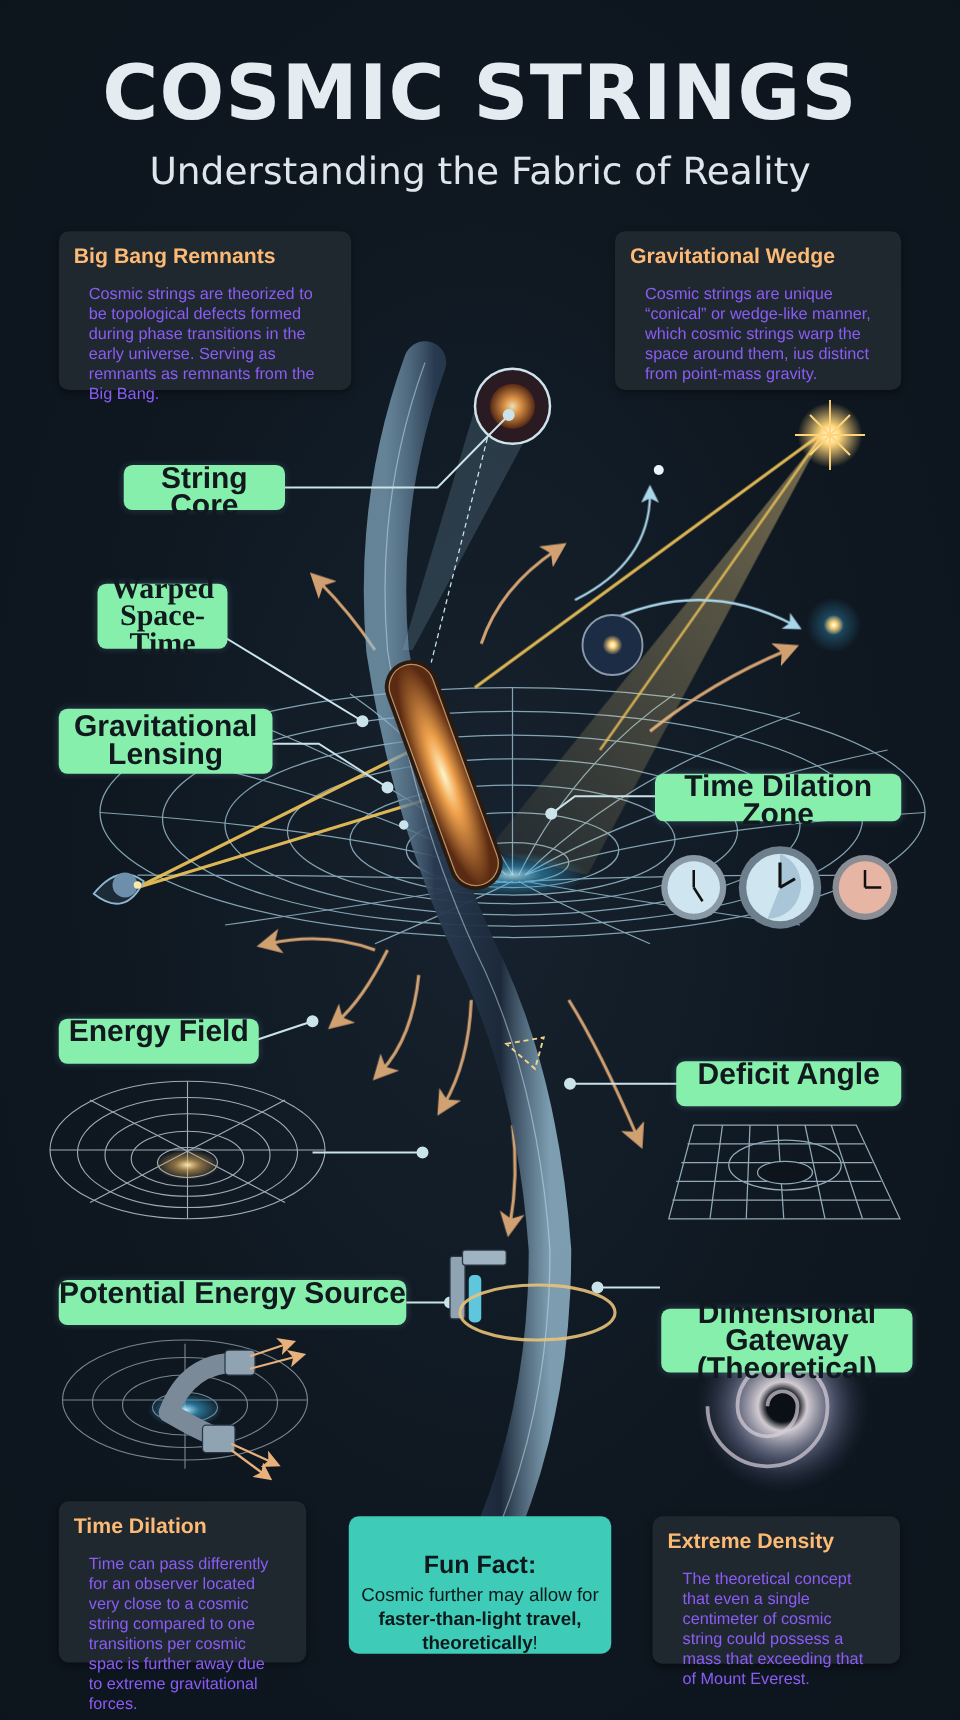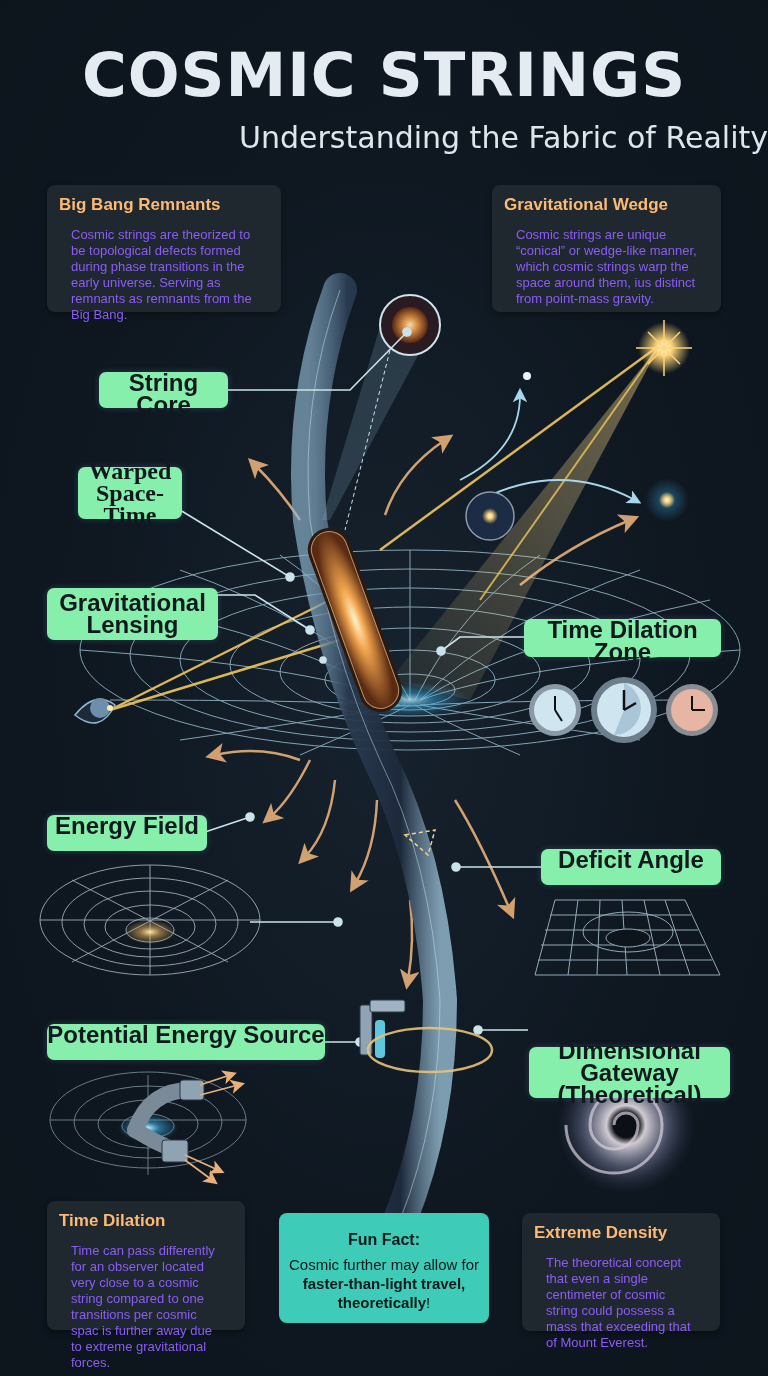--- a/index.html
+++ b/index.html
@@ -9,21 +9,21 @@
     font-family: "Liberation Sans", "DejaVu Sans", sans-serif;
     color:#e6edf2;
   }
   .title {
     position:absolute; left:0; top:40px; width:768px; text-align:center;
     font-family: "DejaVu Sans", "Liberation Sans", sans-serif;
     font-weight:bold; font-size:61px; letter-spacing:1px; color:#e5ecf1;
     line-height:70px;
   }
   .subtitle {
-    position:absolute; left:0; top:118px; width:768px; text-align:right;
+    position:absolute; left:0; top:118px; width:768px; text-align:center;
     font-family: "DejaVu Sans", "Liberation Sans", sans-serif;
     font-size:30px; color:#dfe6eb; line-height:40px;
   }
   .infobox {
     position:absolute; background:#1f272f; border-radius:8px;
     box-shadow: 0 2px 6px rgba(0,0,0,0.4);
     padding:10px 12px;
     box-sizing:border-box;
   }
   .infobox h3 {
@@ -37,21 +37,21 @@
     border-radius:7px; font-weight:bold; font-size:24px; text-align:center;
     line-height:22px; box-sizing:border-box;
     display:flex; justify-content:center;
     box-shadow: 0 0 6px rgba(120,180,210,0.25);
   }
   .funfact {
     position:absolute; left:279px; top:1213px; width:210px; height:110px;
     background:#3ecbb8; border-radius:8px; color:#0d1a1c; text-align:center;
     box-sizing:border-box; padding:12px 8px;
   }
-  .funfact h3 { margin:4px 0 4px 0; font-size:16px; font-weight:bold; line-height:22px; }
+  .funfact h3 { margin:16px 0 4px 0; font-size:20px; font-weight:bold; line-height:22px; }
   .funfact p { margin:0; font-size:15px; line-height:19px; }
   .funfact b { font-weight:bold; }
   svg.art { position:absolute; left:0; top:0; }
 </style>
 </head>
 <body>
 
 <svg class="art" width="768" height="1376" viewBox="0 0 768 1376">
   <defs>
     <radialGradient id="coreGlow" cx="50%" cy="50%" r="50%">
@@ -325,21 +325,21 @@
 
 <div class="label" style="left:99px; top:372px; width:129px; height:36px;">
   <span>String Core</span>
 </div>
 
 <div class="label" style="left:78px; top:467px; width:104px; height:52px; flex-direction:column;font-family:Liberation Serif, serif;">
   <span>Warped</span>
   <span>Space-Time</span>
 </div>
 
-<div class="label" style="left:47px; top:588px; width:171px; height:52px; flex-direction:column;">
+<div class="label" style="left:47px; top:567px; width:171px; height:52px; flex-direction:column;">
   <span>Gravitational</span>
   <span>Lensing</span>
 </div>
 
 <div class="label" style="left:524px; top:619px; width:197px; height:38px;">
   <span>Time Dilation Zone</span>
 </div>
 
 <div class="label" style="left:47px; top:815px; width:160px; height:36px;">
   <span>Energy Field</span>

